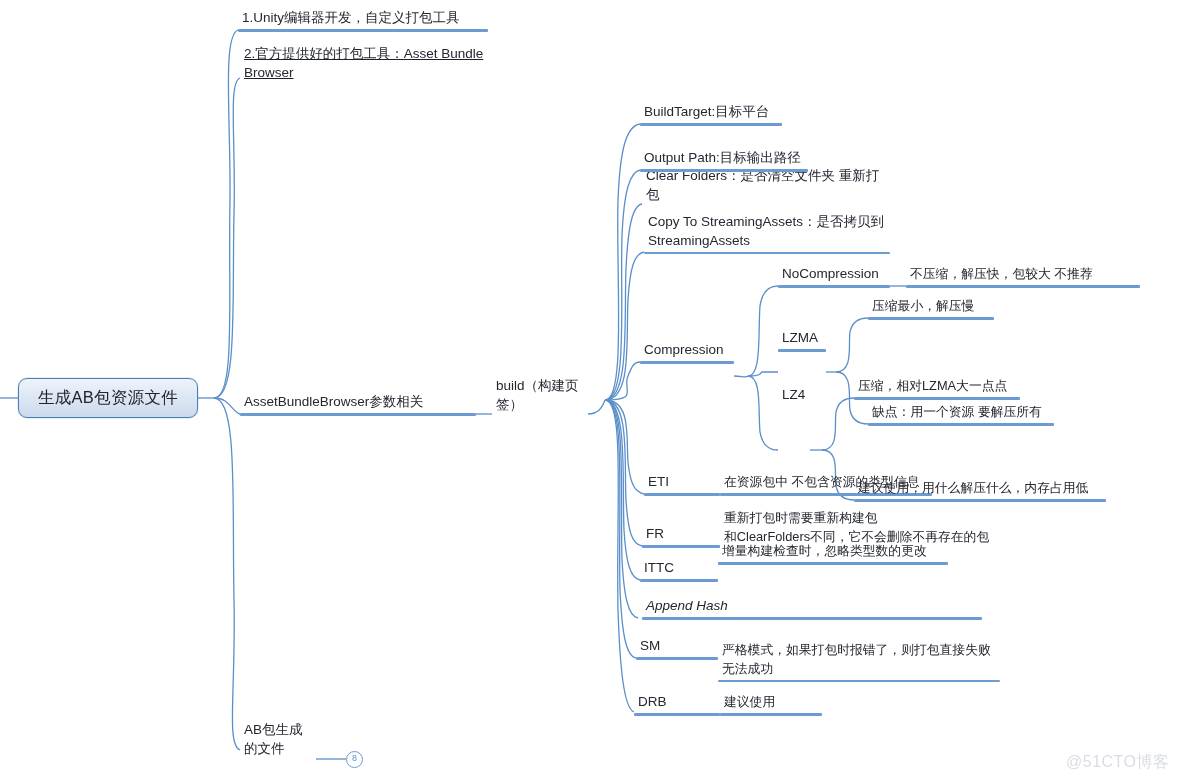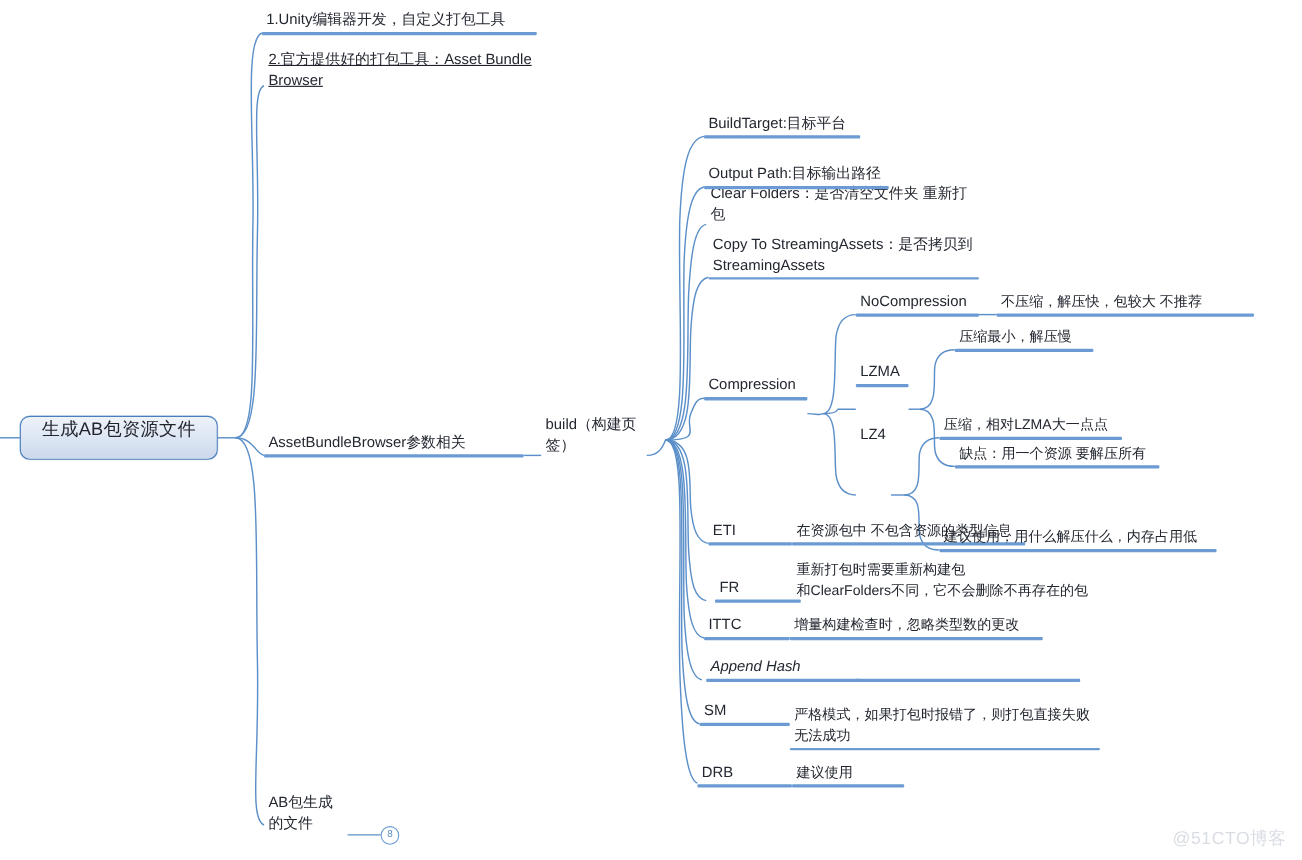--- a/index.html
+++ b/index.html
@@ -33,20 +33,21 @@
   .node {
     position: absolute;
     box-sizing: border-box;
   }
   
   .root-node {
     border: 1.4px solid #4a7ebb;
     border-radius: 9px;
     background: linear-gradient(180deg, #eef3fa 0%, #dbe5f3 55%, #ccd9ec 100%);
     display: flex;
+    align-items: center;
     justify-content: center;
     padding: 0 14px;
     box-shadow: 0 0 0 0.5px rgba(74,126,187,0.25);
   }
   .root-label {
     font-size: 16.5px;
     color: #21252b;
     white-space: nowrap;
     letter-spacing: 0.3px;
   }
@@ -205,35 +206,35 @@
 
   <div class="topic" style="left:644px; top:470px; width:76px; height:26px;">
     <div class="txt">ETI</div>
     <div class="ul"></div>
   </div>
   <div class="topic" style="left:720px; top:470px; width:212px; height:26px;">
     <div class="txt sm">在资源包中 不包含资源的类型信息</div>
     <div class="ul"></div>
   </div>
 
-  <div class="topic" style="left:642px; top:522px; width:78px; height:26px;margin-left:8px;">
+  <div class="topic" style="left:642px; top:522px; width:78px; height:26px;">
     <div class="txt">FR</div>
     <div class="ul"></div>
   </div>
   <div class="topic" style="left:720px; top:508px; width:272px; height:40px;">
     <div class="txt sm">重新打包时需要重新构建包
 和ClearFolders不同，它不会删除不再存在的包</div>
     <div class="ul"></div>
   </div>
 
   <div class="topic" style="left:640px; top:556px; width:78px; height:26px;">
     <div class="txt">ITTC</div>
     <div class="ul"></div>
   </div>
-  <div class="topic" style="left:718px; top:556px; width:230px; height:26px;">
+  <div class="topic" style="left:718px; top:540px; width:230px; height:26px;justify-content:center;">
     <div class="txt sm">增量构建检查时，忽略类型数的更改</div>
     <div class="ul"></div>
   </div>
 
   <div class="topic" style="left:642px; top:594px; width:140px; height:26px;font-style:italic;">
     <div class="txt">Append Hash</div>
     <div class="ul"></div>
   </div>
   <div class="topic" style="left:778px; top:594px; width:204px; height:26px;">
     <div class="ul"></div>

